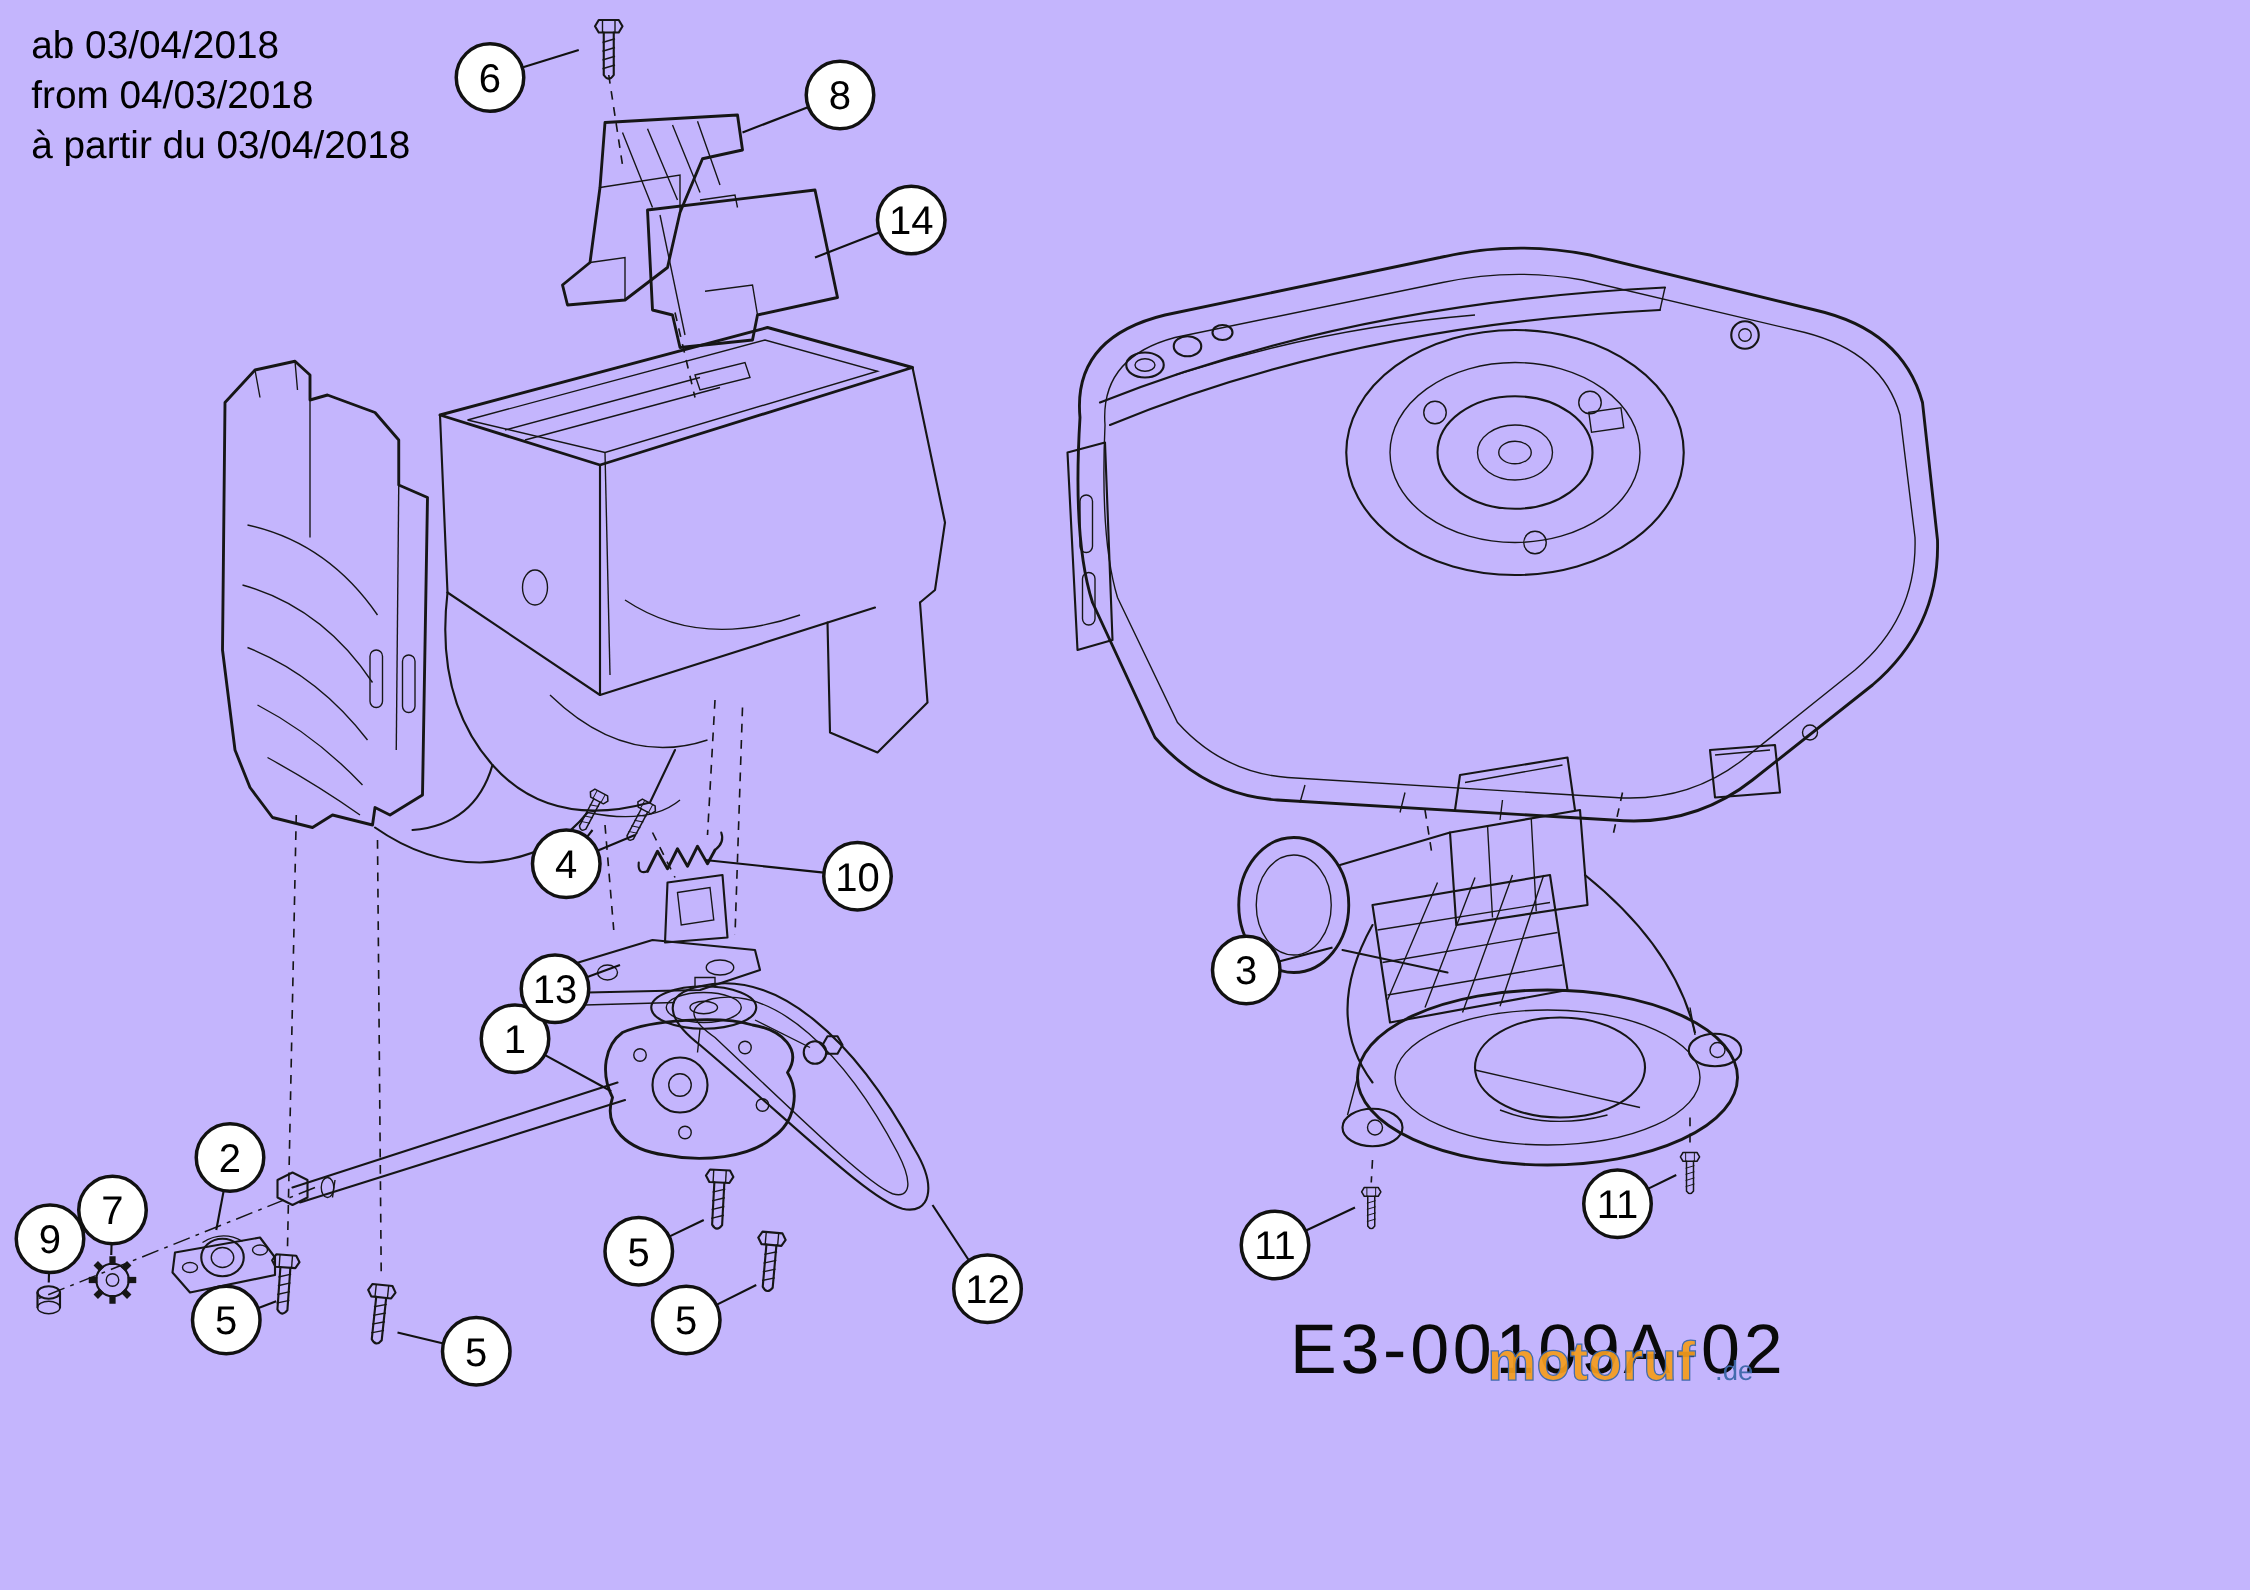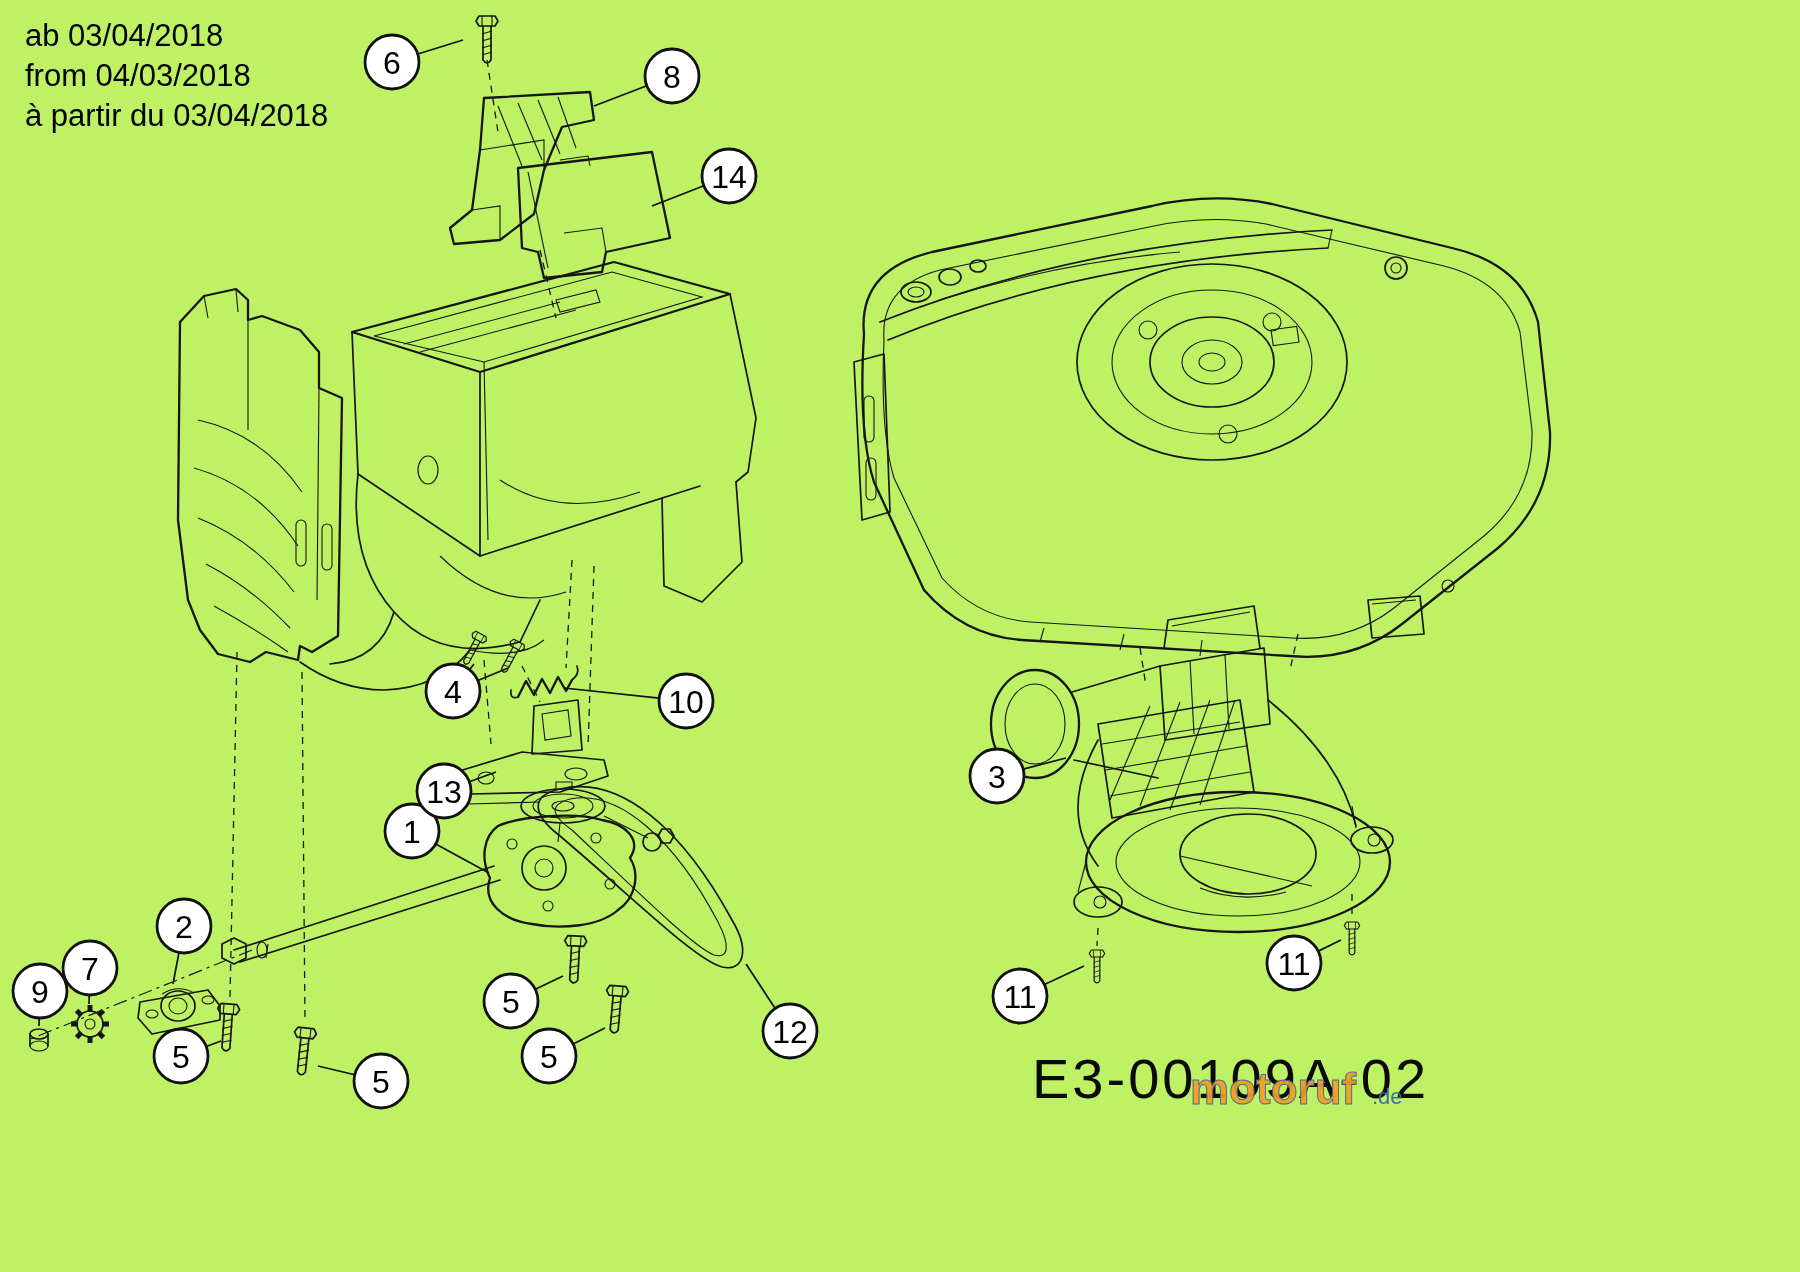--- a/index.html
+++ b/index.html
@@ -1,17 +1,17 @@
 <!DOCTYPE html>
 <html><head>
 <meta charset="utf-8">
 <title></title>
 <style>
   html,body{margin:0;padding:0;background:#fff;}
-  .stage{position:relative;width:1800px;height:1272px;background:#bef264;overflow:hidden;
+  .stage{position:relative;width:1800px;height:1272px;background:#c4b5fd;overflow:hidden;
          font-family:"Liberation Sans",sans-serif;}
   svg{display:block;}
   .ln{fill:none;stroke:#161616;stroke-width:1.7;stroke-linejoin:round;stroke-linecap:round;}
   .ln2{fill:none;stroke:#161616;stroke-width:2.3;stroke-linejoin:round;stroke-linecap:round;}
   .thin{fill:none;stroke:#161616;stroke-width:1.1;}
   .dash{fill:none;stroke:#161616;stroke-width:1.3;stroke-dasharray:7 6;}
   .axis{fill:none;stroke:#161616;stroke-width:1.2;stroke-dasharray:14 5 3 5;}
   .callout circle{fill:#ffffff;stroke:#111;stroke-width:2.8;}
   .callout text{font-size:32px;fill:#000;text-anchor:middle;font-family:"Liberation Sans",sans-serif;}
   .callout .leader{stroke:#111;stroke-width:1.7;}

